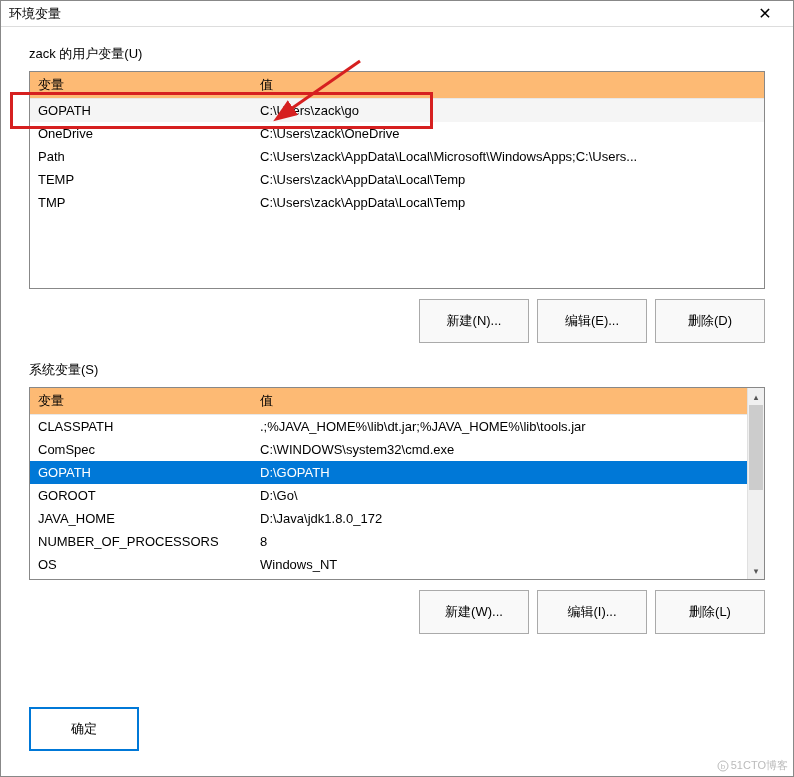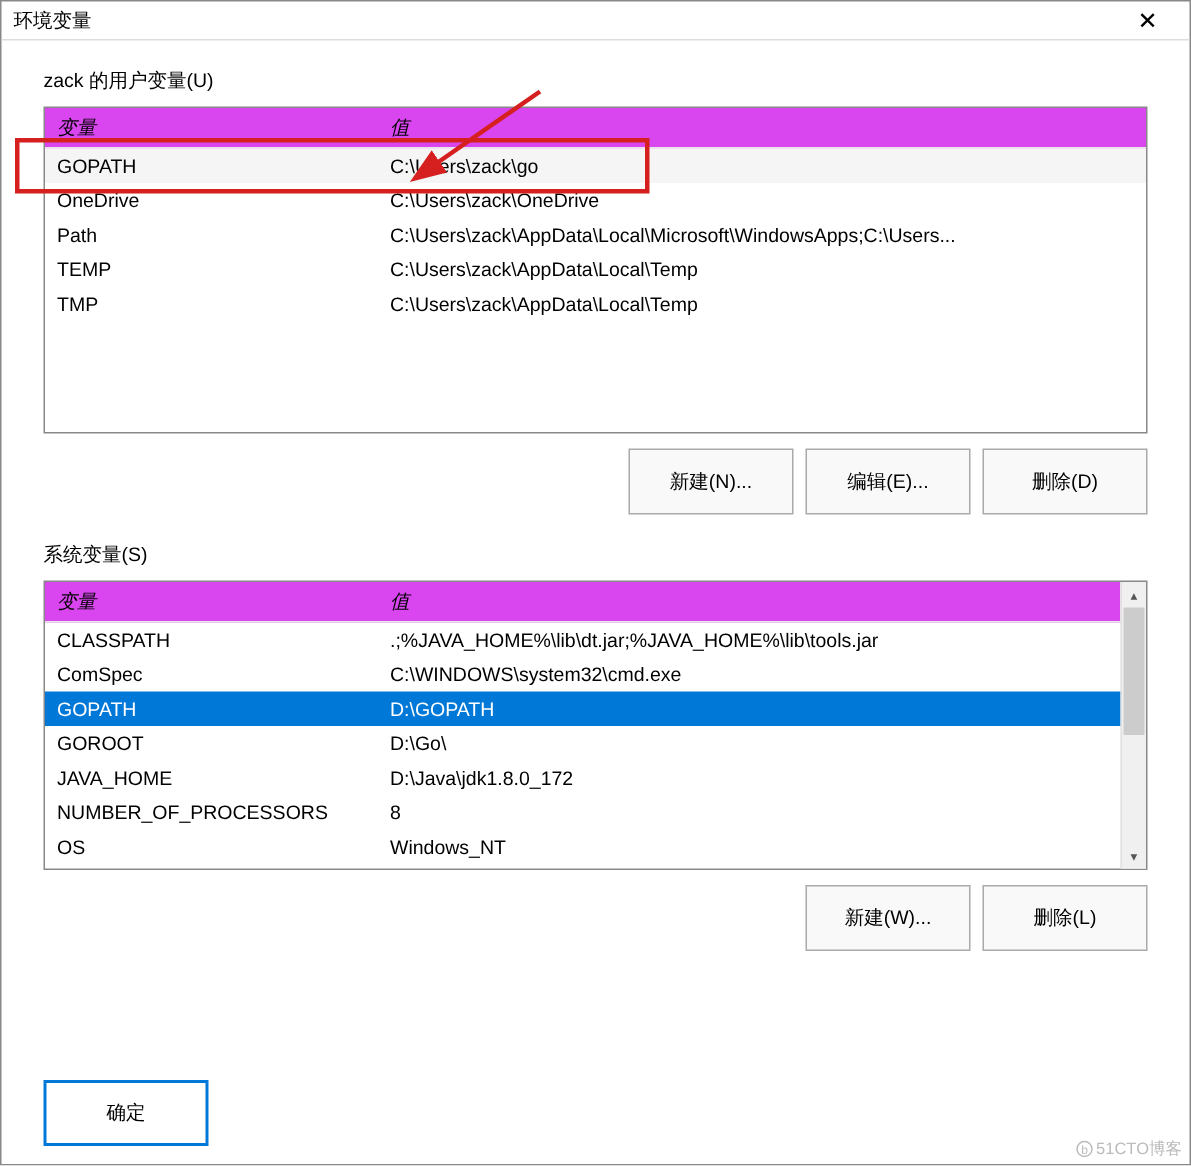--- a/index.html
+++ b/index.html
@@ -1,32 +1,32 @@
 <!DOCTYPE html>
 <html><head>
 <meta charset="utf-8">
 <style>
 * { box-sizing: border-box; margin: 0; padding: 0; }
 body { font-family: "Microsoft YaHei", "Segoe UI", sans-serif; font-size: 13px; background: #fff; width: 794px; height: 777px; overflow: hidden; }
 .dialog { width: 794px; height: 777px; border: 1px solid #888; background: #fff; display: flex; flex-direction: column; }
 .titlebar { height: 26px; display: flex; align-items: center; padding: 0 8px; border-bottom: 1px solid #ddd; }
 .titlebar-text { flex: 1; font-size: 13px; }
 .close-btn { width: 40px; height: 28px; display: flex; align-items: center; justify-content: center; cursor: pointer; font-size: 16px; font-family: sans-serif; }
-.content { flex: 1; padding: 18px 28px 12px 28px; display: flex; flex-direction: column; }
+.content { flex: 1; padding: 18px 28px 25px 28px; display: flex; flex-direction: column; }
 .section { margin-bottom: 18px; }
 .section-label { font-size: 13px; margin-bottom: 8px; display: block; }
 .listbox { border: 1px solid #888; background: #fff; position: relative; }
 .user-listbox { height: 218px; }
 .sys-listbox { height: 193px; display: flex; }
 .list-scroll { flex: 1; overflow: hidden; }
 .scrollbar { width: 17px; background: #f0f0f0; display: flex; flex-direction: column; border-left: 1px solid #e0e0e0; }
 .scroll-arrow { height: 17px; display: flex; align-items: center; justify-content: center; font-size: 9px; color: #555; background: #f0f0f0; }
 .scroll-track { flex: 1; background: #f0f0f0; position: relative; }
 .scroll-thumb { position: absolute; left: 1px; right: 1px; top: 0; height: 85px; background: #ccc; }
-.list-header { display: flex; border-bottom: 1px solid #e8e8e8; background: #d946ef; font-size: 13px; font-style: italic; }
+.list-header { display: flex; border-bottom: 1px solid #e8e8e8; background: #fdba74; font-size: 13px; }
 .list-header > div { padding: 4px 8px; }
 .list-row { display: flex; font-size: 13px; height: 23px; align-items: center; }
 .list-row > div { padding: 2px 8px; white-space: nowrap; overflow: hidden; }
 .col-var { width: 222px; }
 .col-val { flex: 1; }
 .row-alt { background: #f5f5f5; }
 .row-selected { background: #0078d7; color: #fff; }
 .highlight-box { position: absolute; border: 3px solid #d62020; pointer-events: none; }
 .arrow-annotation { position: absolute; pointer-events: none; }
 .button-row { display: flex; justify-content: flex-end; gap: 8px; margin-top: 10px; }
@@ -140,20 +140,21 @@
           <div class="scroll-arrow">▴</div>
           <div class="scroll-track">
             <div class="scroll-thumb"></div>
           </div>
           <div class="scroll-arrow">▾</div>
         </div>
       </div>
 
       <div class="button-row">
         <button class="btn">新建(W)...</button>
+        <button class="btn">编辑(I)...</button>
         <button class="btn">删除(L)</button>
       </div>
     </div>
 
     <div class="footer-row">
       <button class="btn btn-primary">确定</button>
     </div>
 
   </div>
   <div class="watermark">

